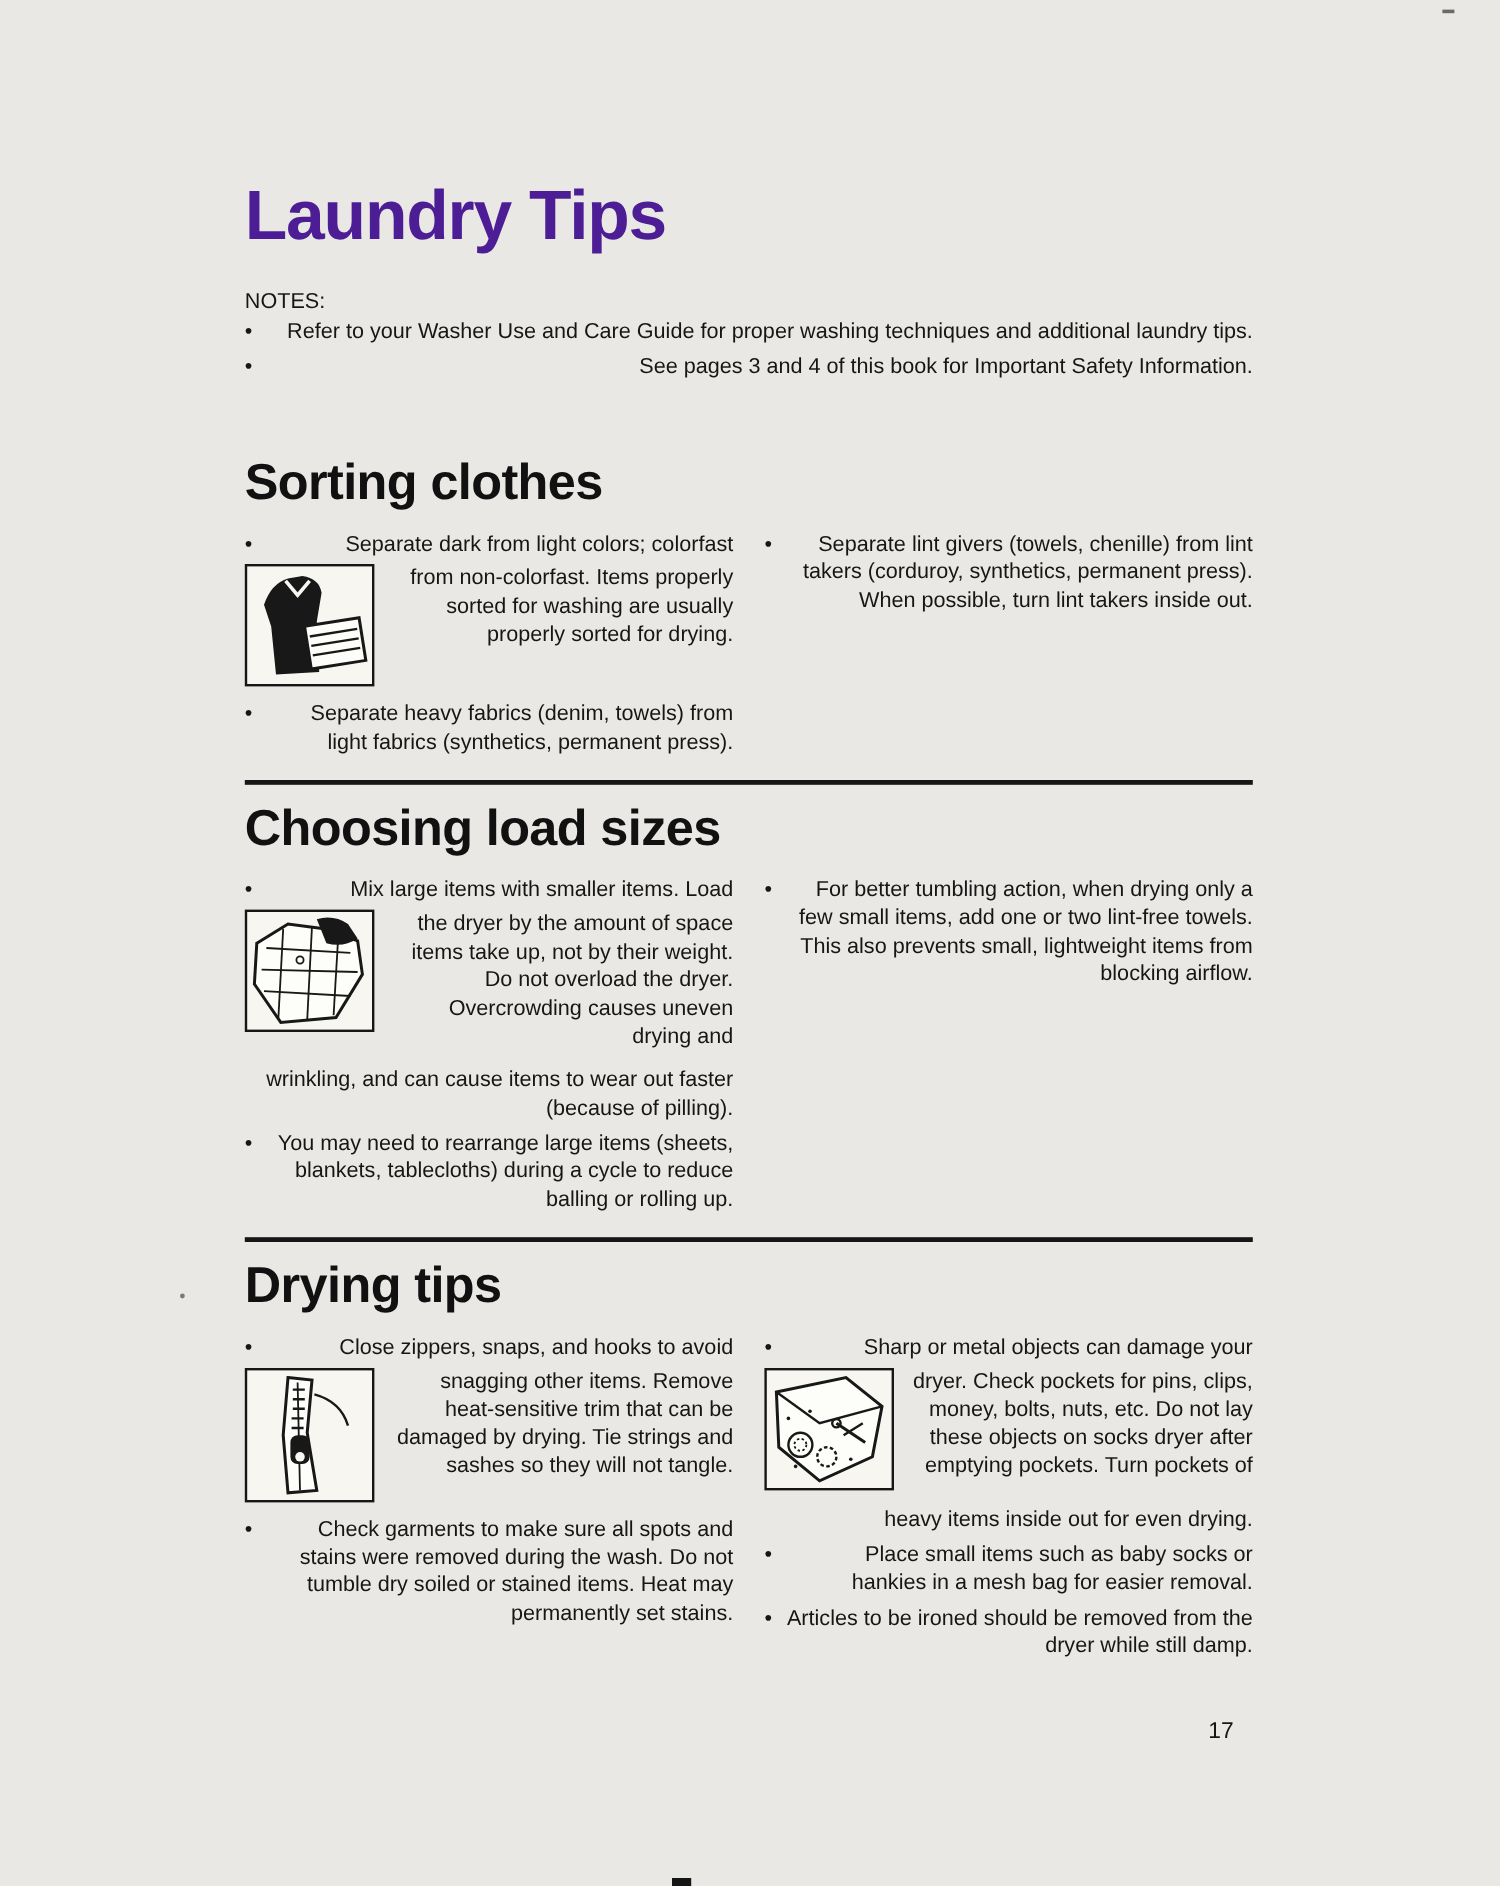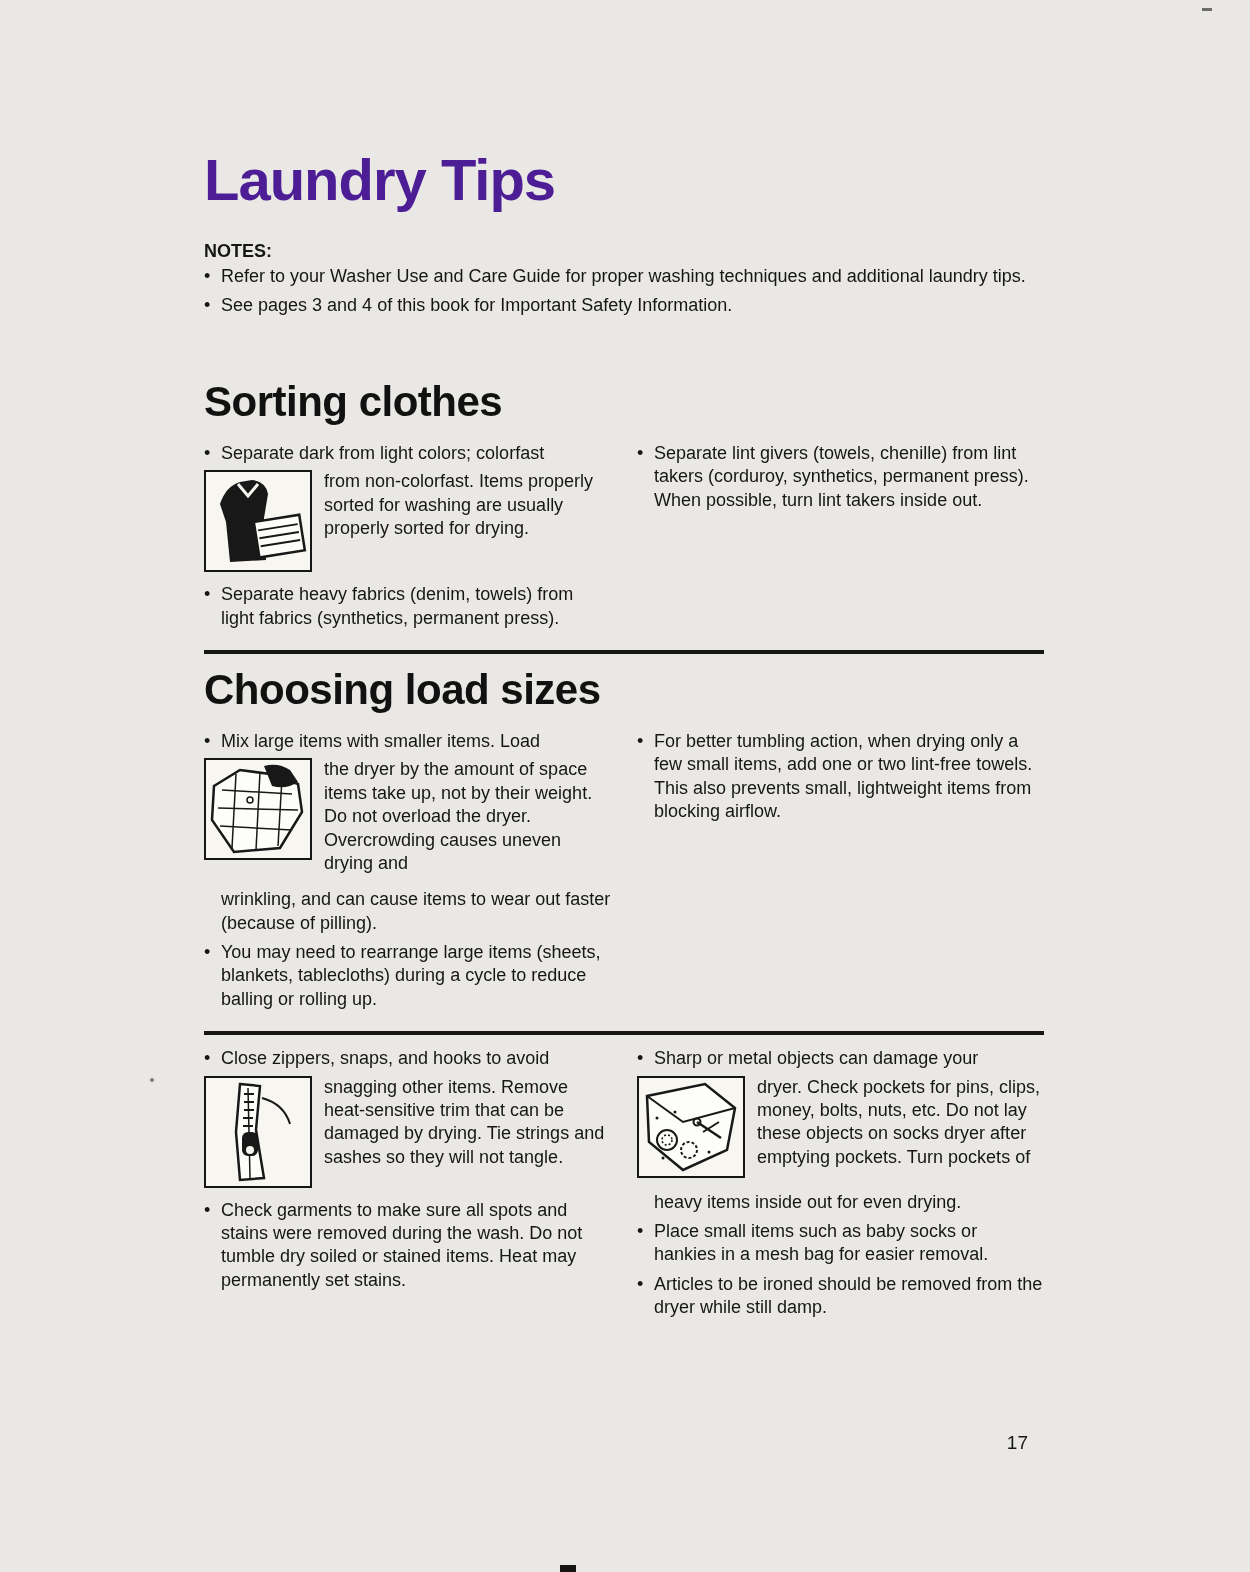--- a/index.html
+++ b/index.html
@@ -24,31 +24,31 @@
     margin: 0 0 28px 0;
     color: #4c1d95;
   }
   .intro {
     font-size: 18px;
     line-height: 1.32;
     margin: 0 0 18px 0;
   }
   .notes-label {
     font-size: 18px;
-    font-weight: bold;
+    font-weight: normal;
     margin: 0 0 3px 0;
   }
   .bullet {
     display: flex;
     font-size: 18px;
     line-height: 1.3;
     margin: 0 0 6px 0;
   }
   .bullet .bm { width: 17px; flex: none; }
-  .bullet .bt { flex: 1; }
+  .bullet .bt { flex: 1; text-align: right; }
   section { margin: 0; }
   .sec-sorting { margin-top: 60px; }
   h2.sec-head {
     font-size: 42px;
     font-weight: bold;
     letter-spacing: -0.5px;
     margin: 0 0 16px 0;
     color: #111;
   }
   .cols { display: flex; gap: 26px; }
@@ -181,20 +181,21 @@
           <span class="bm">•</span>
           <span class="bt">For better tumbling action, when drying only a few small items, add one or two lint-free towels. This also prevents small, lightweight items from blocking airflow.</span>
         </div>
       </div>
     </div>
   </section>
 
   <div class="rule"></div>
 
   <section>
+    <h2 class="sec-head">Drying tips</h2>
     <div class="cols">
       <div class="col">
         <div class="bullet">
           <span class="bm">•</span>
           <div class="bt">
             <span>Close zippers, snaps, and hooks to avoid</span>
             <div class="illo-row">
               <svg class="illo tall" viewBox="0 0 104 108">
                 <path d="M34 6 L54 8 L50 52 L58 100 L34 102 L30 54 Z" fill="#fdfdfa" stroke="#181818" stroke-width="2.5"></path>
                 <line x1="42" y1="10" x2="44" y2="100" stroke="#181818" stroke-width="1.5"></line>

